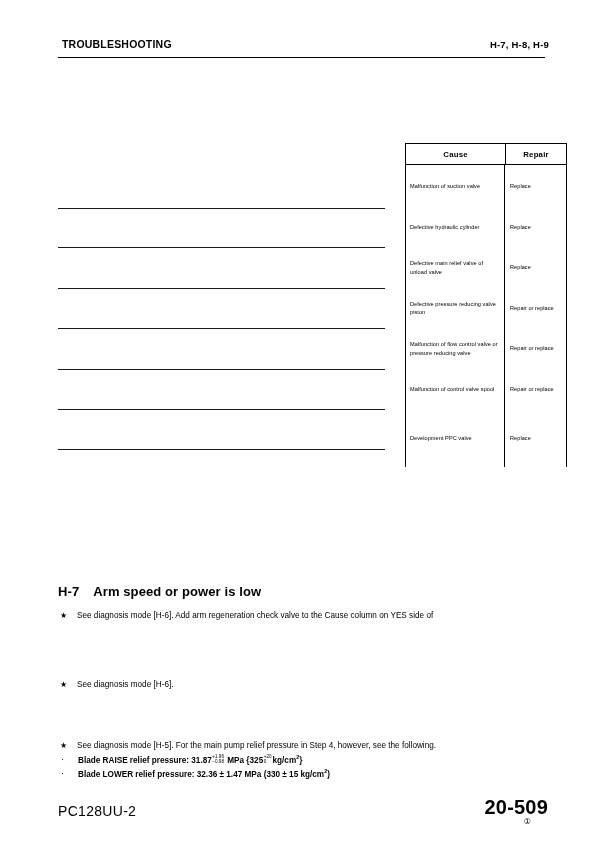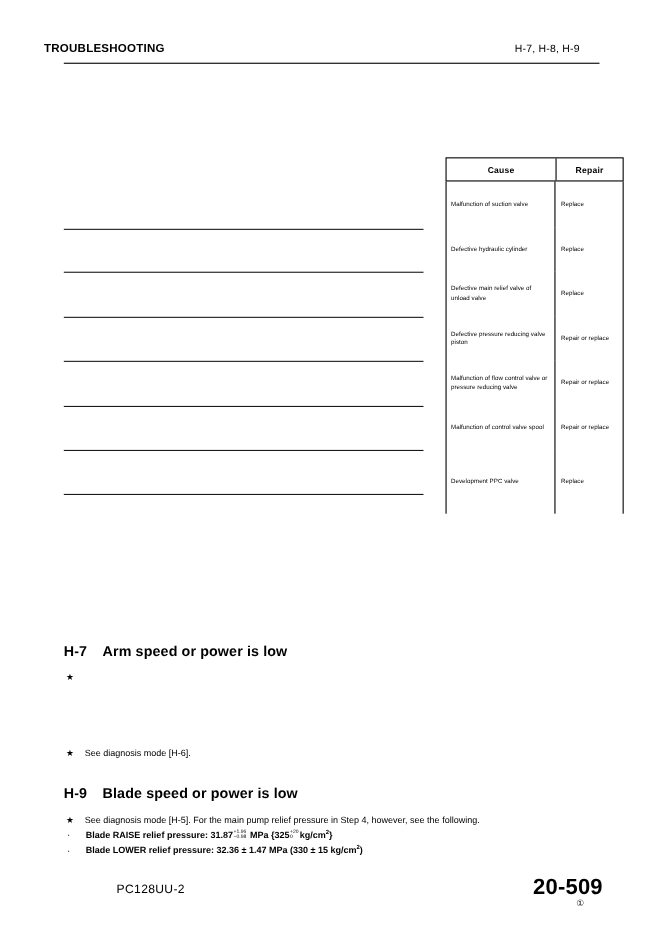--- a/index.html
+++ b/index.html
@@ -16,40 +16,40 @@
     position: relative;
     width: 603px;
     height: 850px;
     background: #ffffff;
     overflow: hidden;
   }
 
   
   .header {
     position: absolute;
-    left: 40px;
+    left: 62px;
     top: 38px;
     width: 487px;
     height: 22px;
   }
   .header-left {
     position: absolute;
     left: 0;
     top: 0;
     font-size: 10.5px;
     font-weight: bold;
     letter-spacing: 0.2px;
     white-space: nowrap;
   }
   .header-right {
     position: absolute;
     right: 0;
     top: 1px;
     font-size: 9.5px;
-    font-weight: normal;
+    font-weight: bold;
     letter-spacing: 0.2px;
     white-space: nowrap;
   }
   .header-rule {
     position: absolute;
     left: 58px;
     top: 57px;
     width: 487px;
     height: 0;
     border-top: 1.6px solid #000;
@@ -161,23 +161,22 @@
     position: relative;
     top: -0.5px;
   }
   .sup { font-size: 5.4px; vertical-align: super; }
 
   
   .foot-left {
     position: absolute;
     left: 58px;
     top: 803px;
-    font-size: 11px;
+    font-size: 14px;
     letter-spacing: 0.3px;
-    margin-left: 48px;
   }
   .foot-page {
     position: absolute;
     right: 55px;
     top: 796px;
     text-align: right;
     font-size: 20px;
     font-weight: bold;
     letter-spacing: 0.2px;
   }
@@ -272,34 +271,32 @@
     </div>
   </div>
 
   <div class="sec-title" style="left:58px; top:584px;">
     <span class="num">H-7</span><span>Arm speed or power is low</span>
   </div>
   <div class="note" style="left:60px; top:610px; width:490px;">
     <div class="note-row">
       <span class="note-mark">★</span>
       <span class="note-body">
+        <span>See diagnosis mode [H-6].  Add arm regeneration check valve to the Cause column on YES side of</span>
       </span>
     </div>
   </div>
 
   <div class="note" style="left:60px; top:679px; width:490px;">
     <div class="note-row">
       <span class="note-mark">★</span>
       <span class="note-body">See diagnosis mode [H-6].</span>
     </div>
   </div>
 
-  <div class="sec-title" style="left:58px; top:713px;">
-    <span class="num">H-9</span><span>Blade speed or power is low</span>
-  </div>
   <div class="note" style="left:60px; top:740px; width:500px;">
     <div class="note-row">
       <span class="note-mark">★</span>
       <span class="note-body">See diagnosis mode [H-5].  For the main pump relief pressure in Step 4, however, see the following.</span>
     </div>
     <div class="note-row">
       <span class="note-mark dot">·</span>
       <span class="note-body">
         <b>Blade RAISE relief pressure:</b><b>&nbsp;</b><b>31.87</b><span class="tol">
             <span>+1.96</span>

